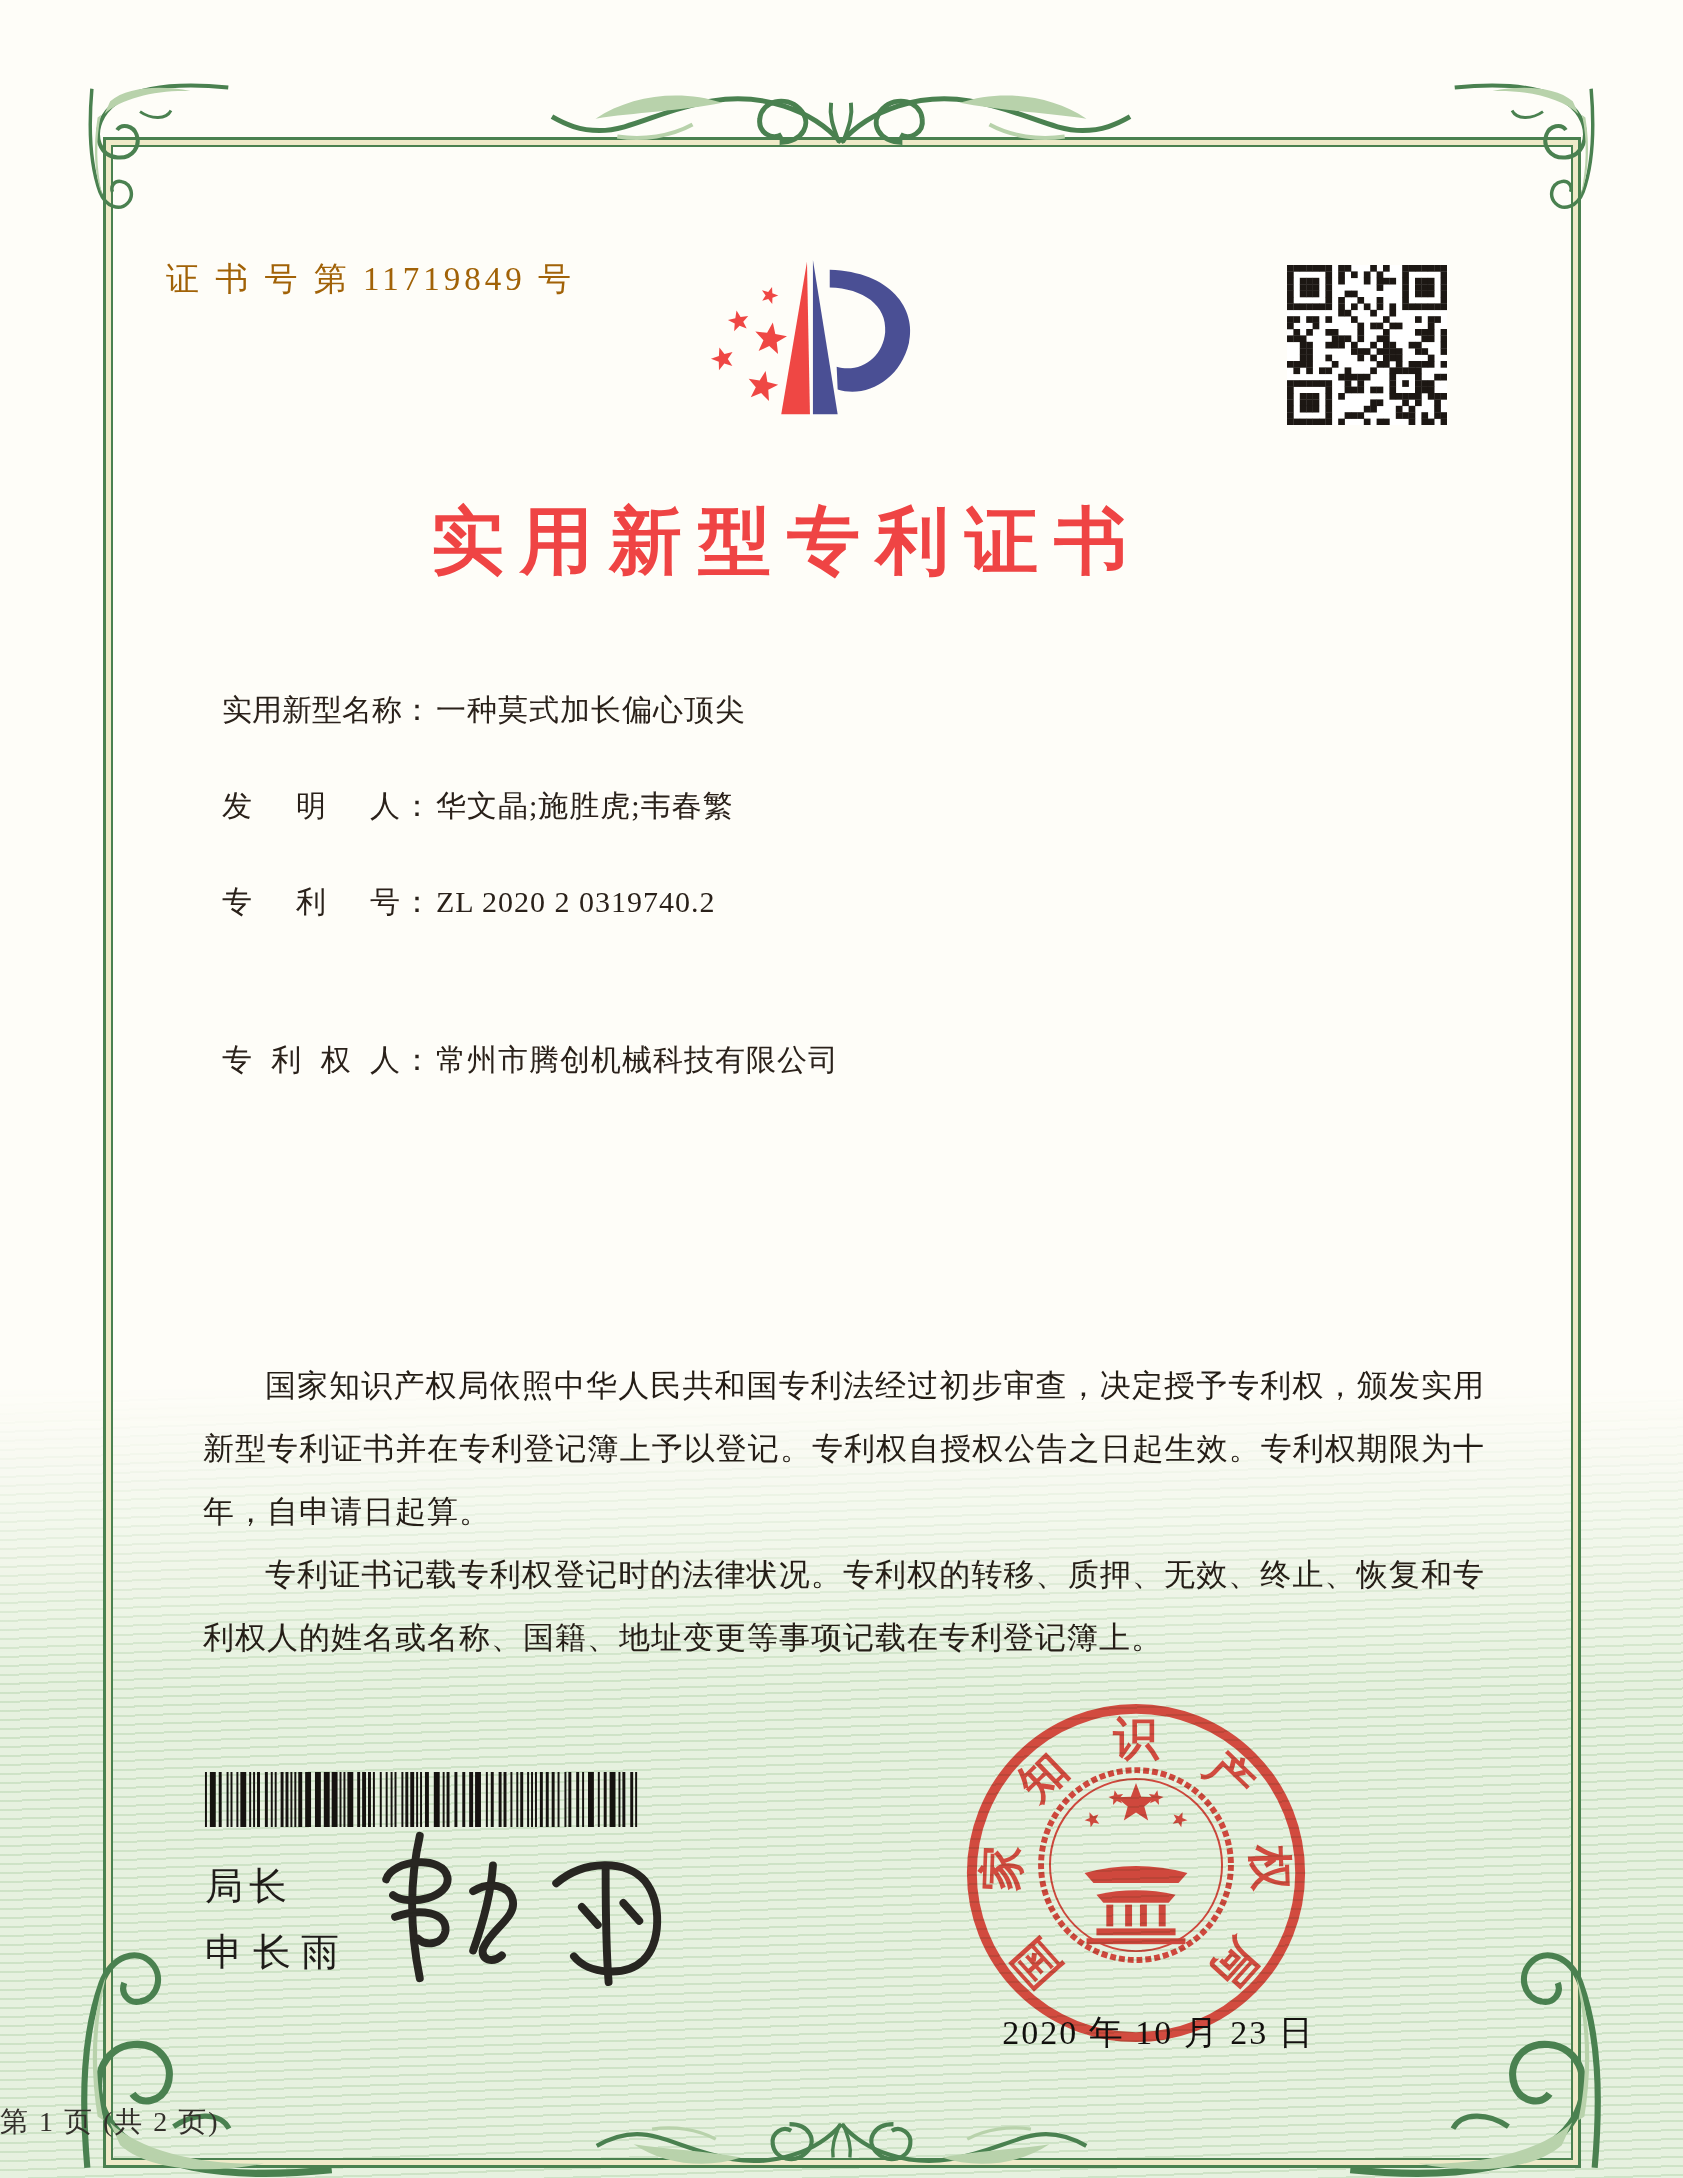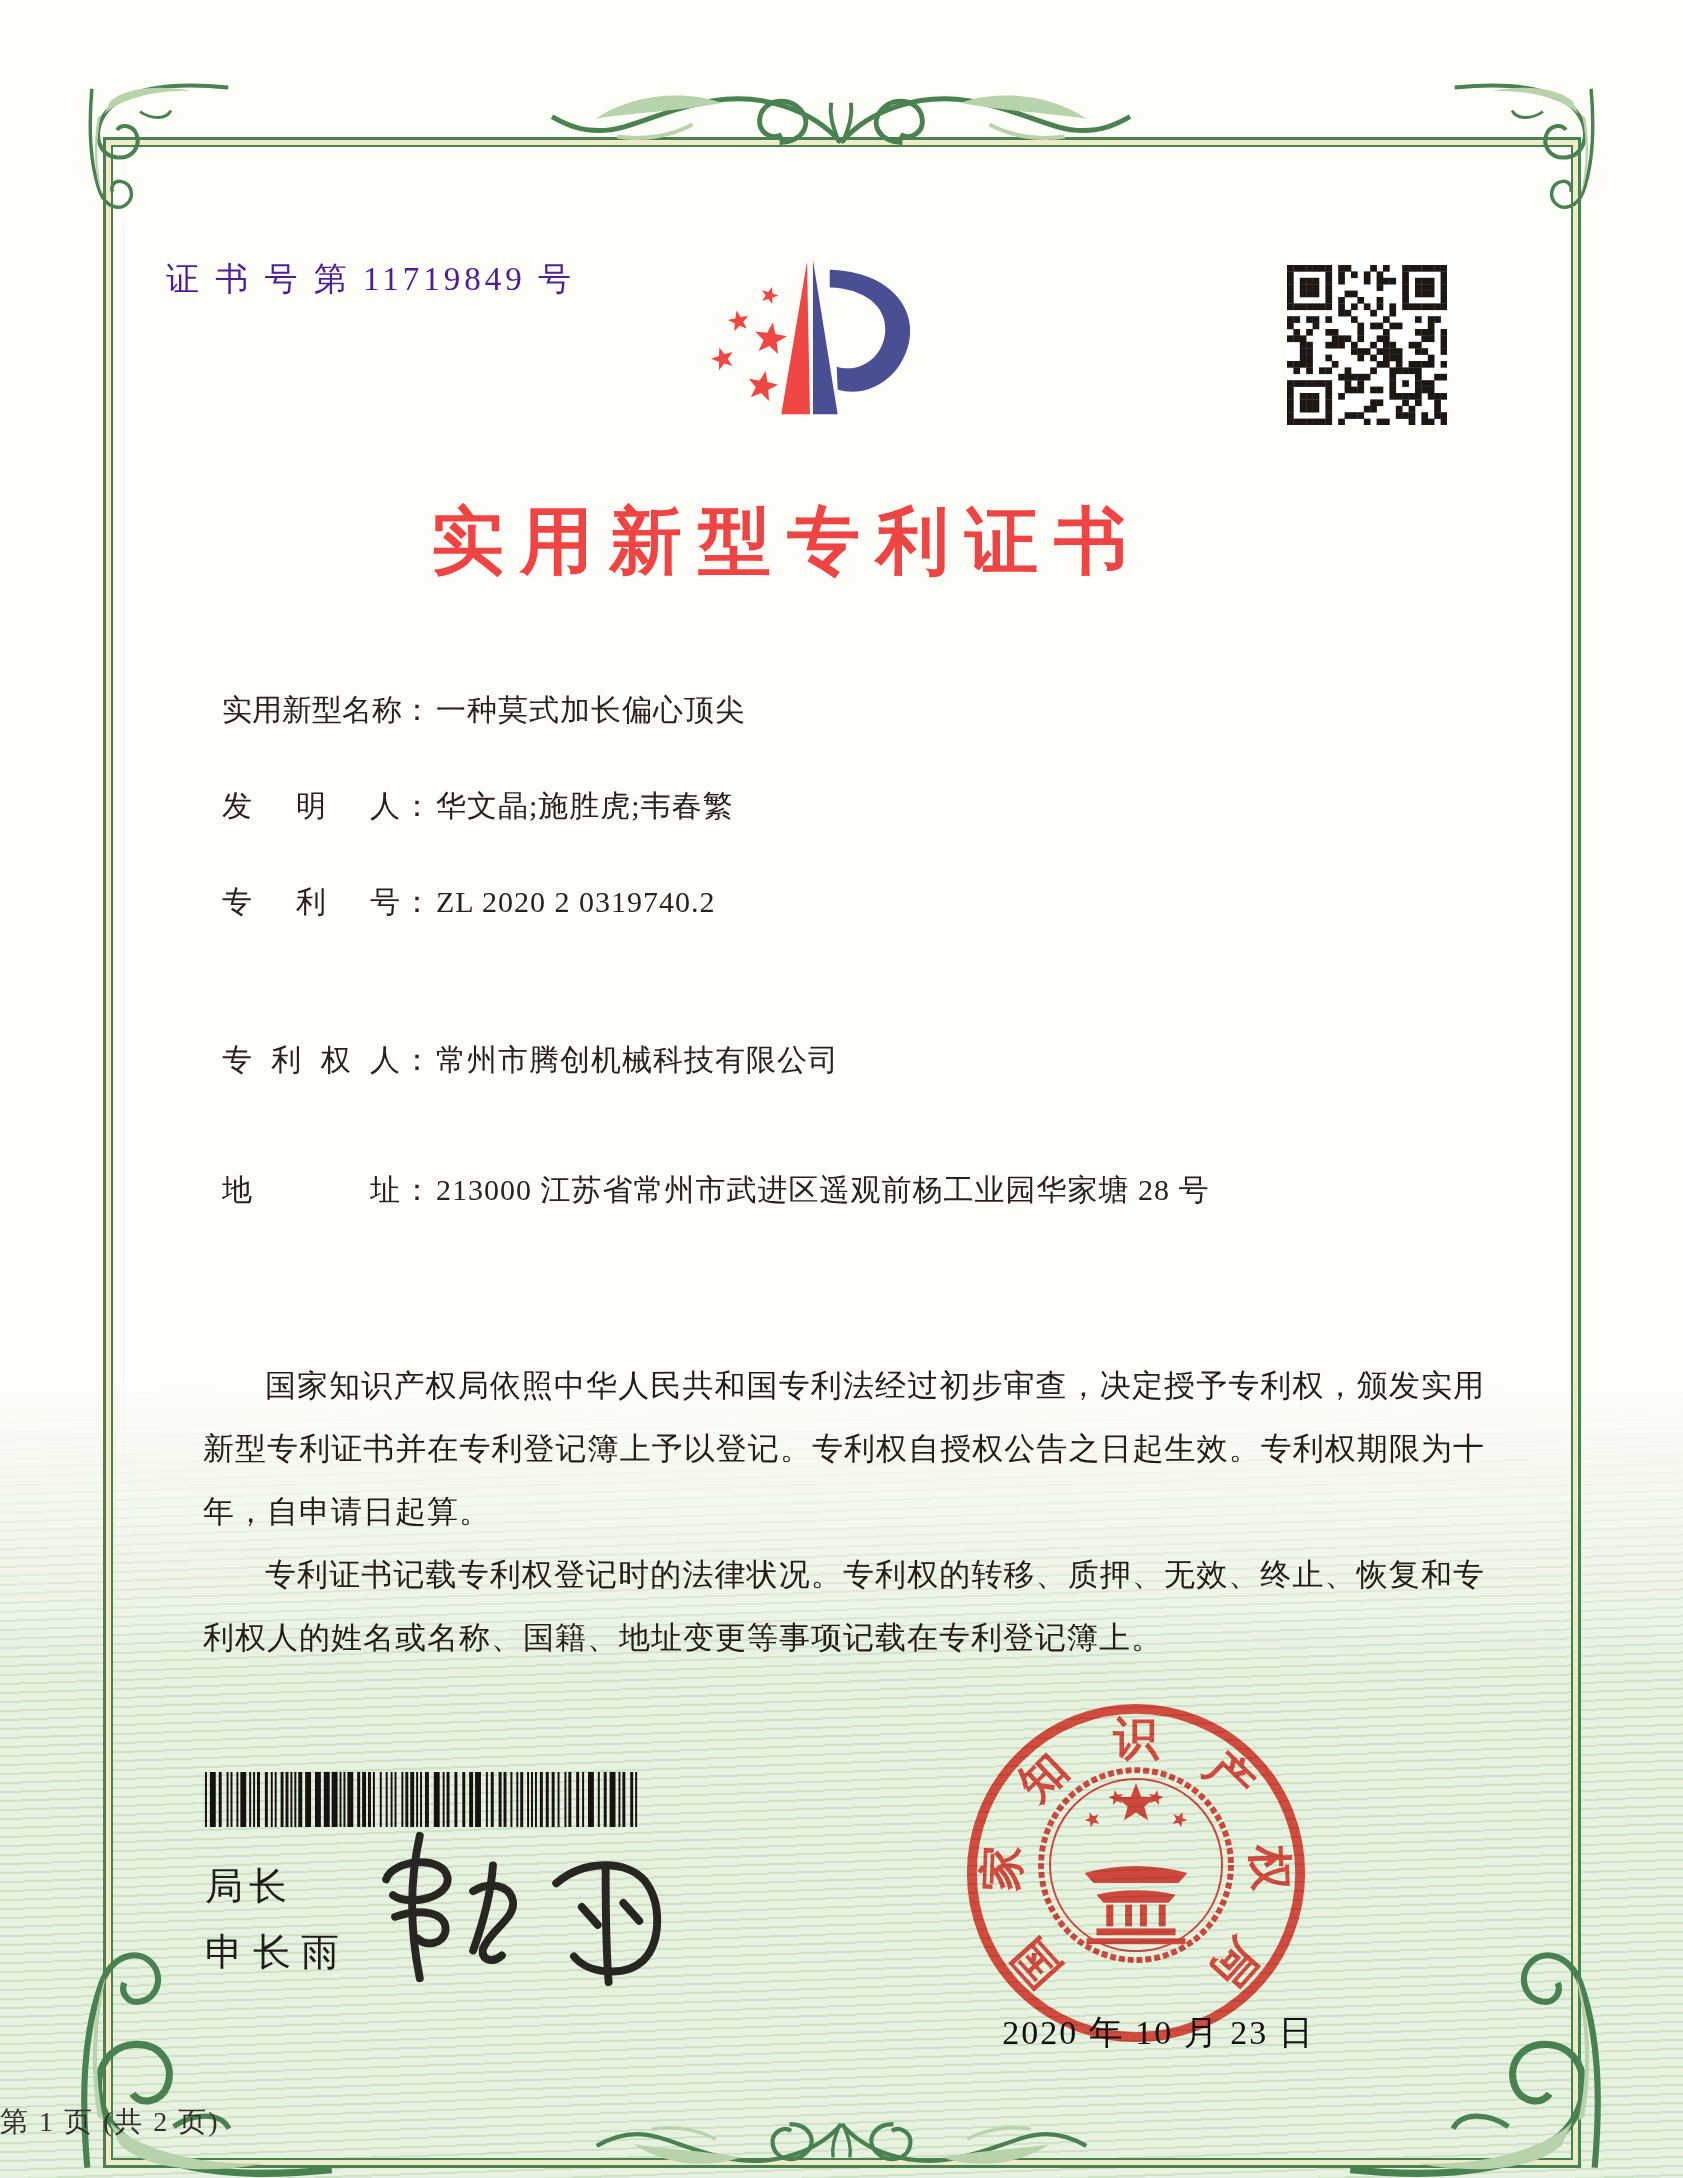--- a/index.html
+++ b/index.html
@@ -17,21 +17,21 @@
 
   
   .frame{position:absolute;left:103px;right:102px;top:137px;bottom:10px;
     border:3px solid #4a8150;
     box-shadow:inset 0 0 0 5px #efeac8, inset 0 0 0 7px #4a8150;
     z-index:1;pointer-events:none;}
 
   .orn{position:absolute;z-index:2;pointer-events:none;}
 
   .certno{position:absolute;left:166px;top:257px;font-size:33px;letter-spacing:4px;
-    color:#4c1d95;z-index:3;}
+    color:#a16207;z-index:3;}
 
   .title{position:absolute;left:0;width:1574px;top:493px;text-align:center;
     font-size:73px;font-weight:700;letter-spacing:16px;color:#ef4444;z-index:3;}
 
   .frow{position:absolute;left:203px;width:1297px;font-size:30px;color:#2a211a;z-index:3;white-space:nowrap;}
   .flabel{display:inline-block;width:178px;text-align:justify;text-align-last:justify;vertical-align:bottom;margin-left:19px;}
   .flabel.wide{width:210px;}
   .fcolon{display:inline-block;margin:0 4px 0 2px;}
   .fvalue{letter-spacing:1px;}
   .grant{position:absolute;left:446px;top:0;}
@@ -452,23 +452,20 @@
   </div>
   <div class="frow" style="top:786px">
     <span class="flabel">发明人</span><span class="fcolon">：</span><span class="fvalue">华文晶;施胜虎;韦春繁</span>
   </div>
   <div class="frow" style="top:882px">
     <span class="flabel">专利号</span><span class="fcolon">：</span><span class="fvalue">ZL 2020 2 0319740.2</span>
   </div>
   <div class="frow" style="top:1040px">
     <span class="flabel">专利权人</span><span class="fcolon">：</span><span class="fvalue">常州市腾创机械科技有限公司</span>
   </div>
-  <div class="frow" style="top:1170px">
-    <span class="flabel">地址</span><span class="fcolon">：</span><span class="fvalue">213000 江苏省常州市武进区遥观前杨工业园华家塘 28 号</span>
-  </div>
 
   <div class="bodytext">
     <p>国家知识产权局依照中华人民共和国专利法经过初步审查，决定授予专利权，颁发实用新型专利证书并在专利登记簿上予以登记。专利权自授权公告之日起生效。专利权期限为十年，自申请日起算。</p>
     <p>专利证书记载专利权登记时的法律状况。专利权的转移、质押、无效、终止、恢复和专利权人的姓名或名称、国籍、地址变更等事项记载在专利登记簿上。</p>
   </div>
 
   <svg class="barcode" width="441" height="55" viewBox="0 0 445 56">
     <g id="barcode-bars" fill="#15120f">
         <rect x="0" y="0" width="2" height="56"></rect>
         <rect x="5" y="0" width="6" height="56"></rect>

